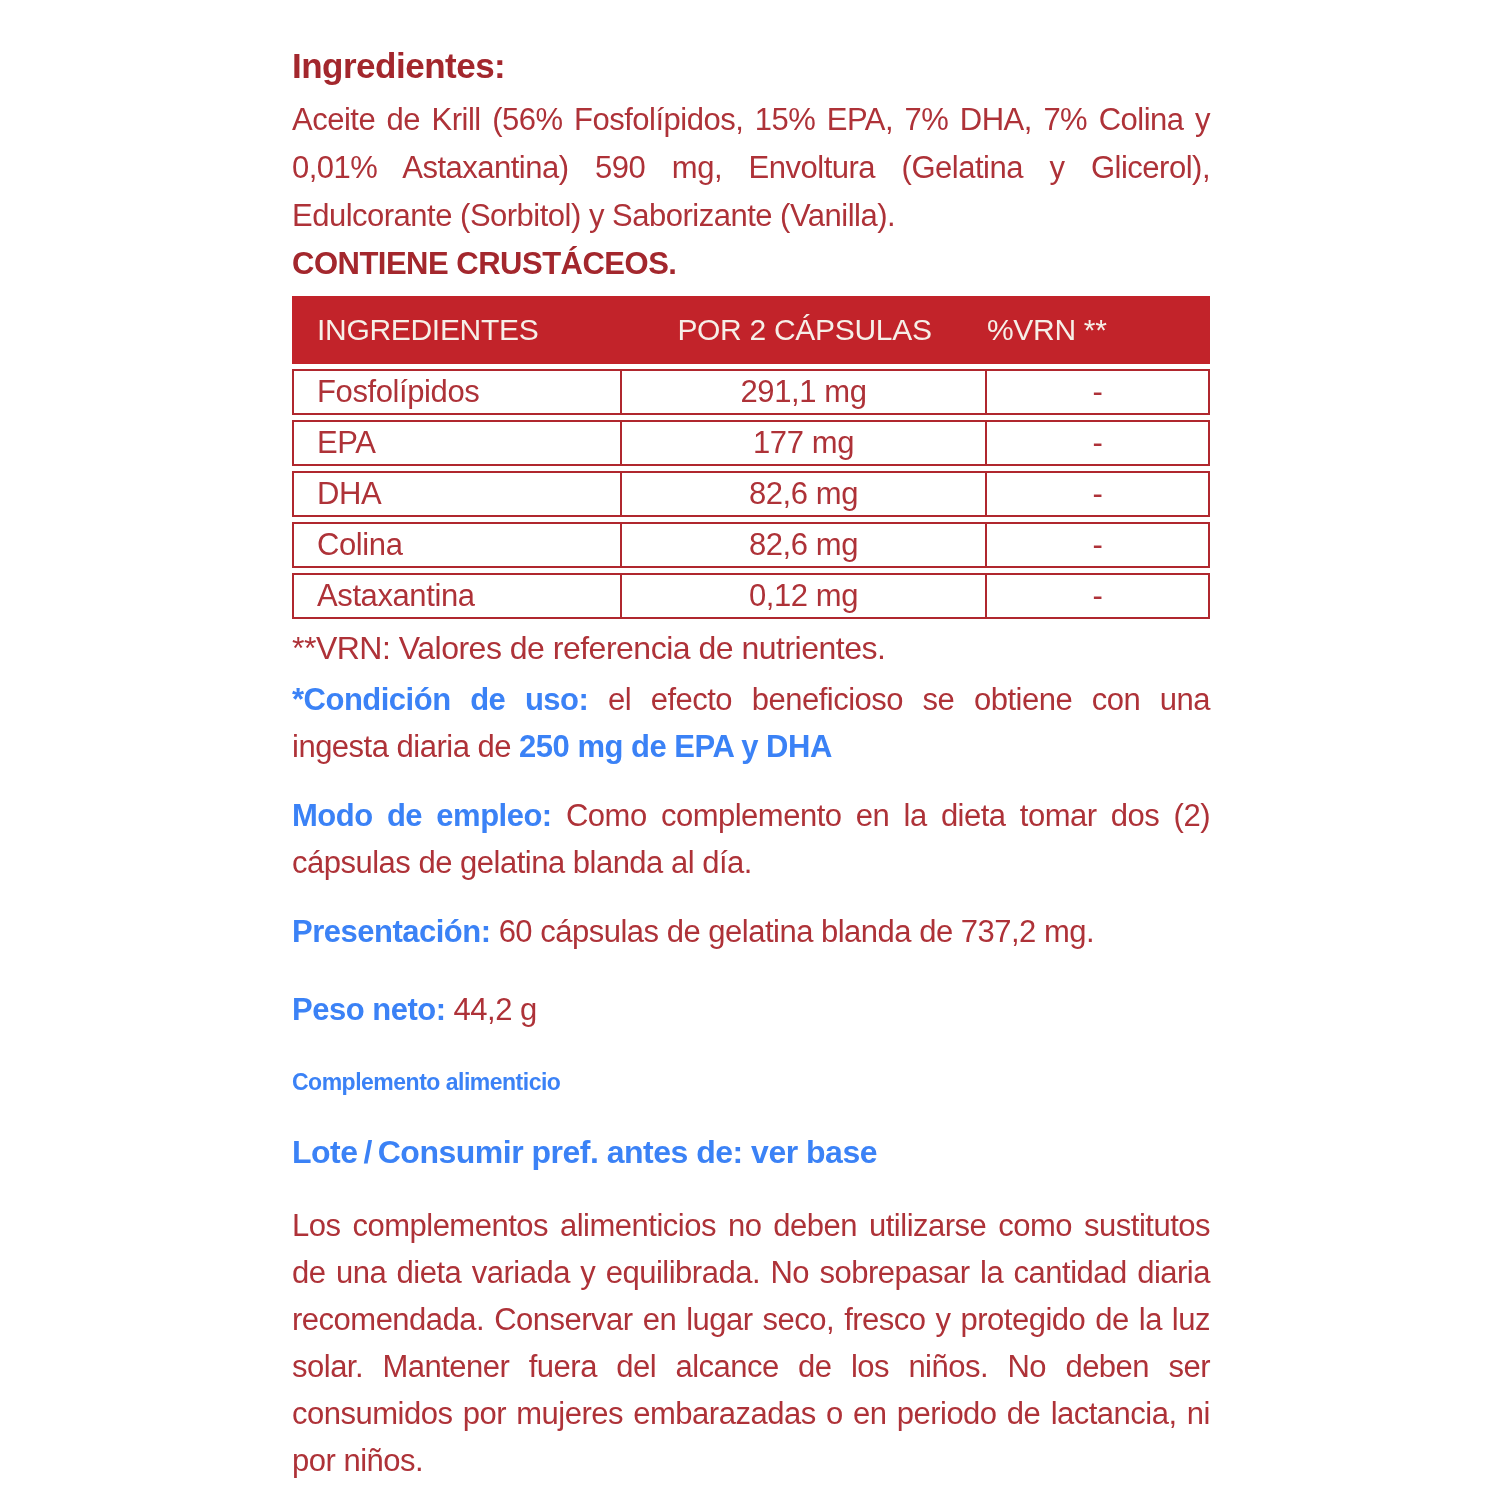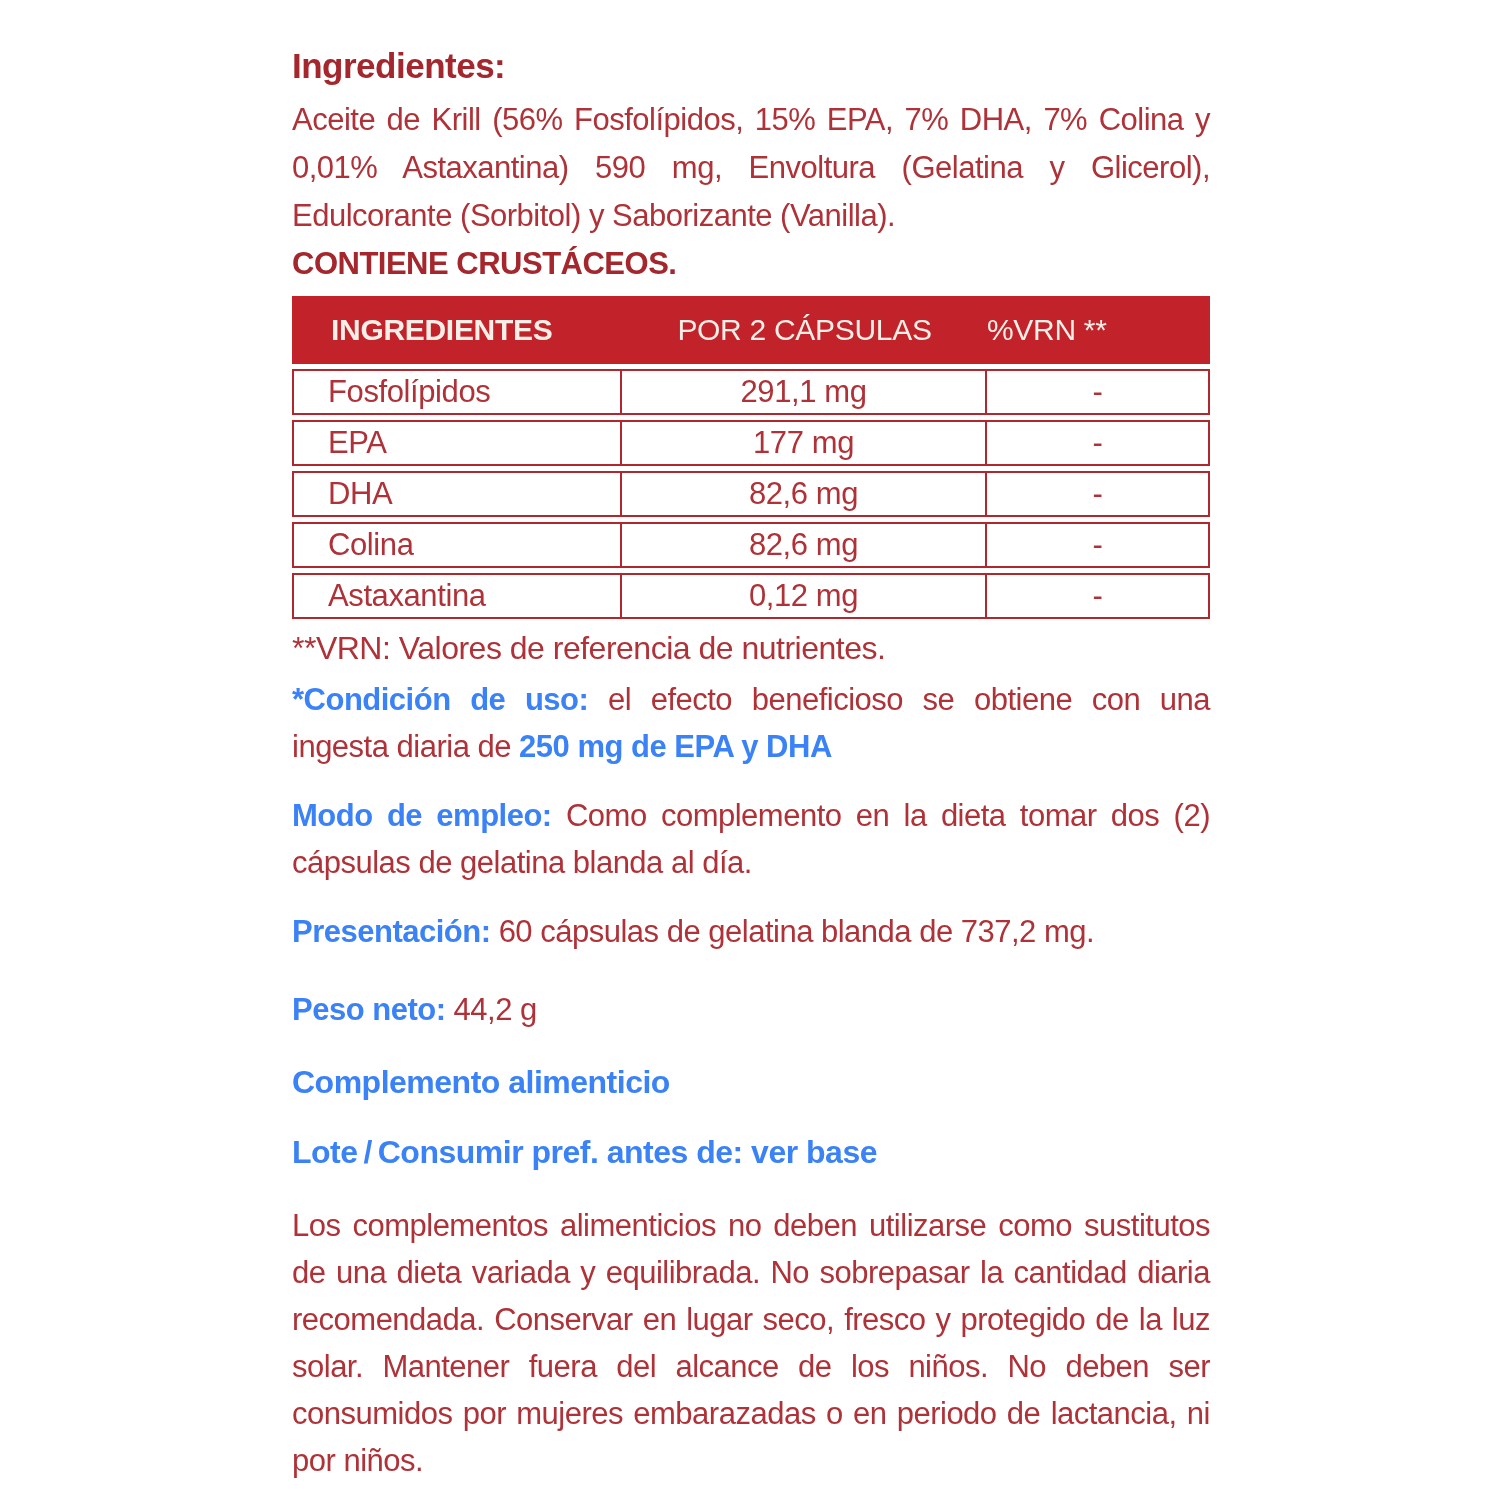--- a/index.html
+++ b/index.html
@@ -30,39 +30,39 @@
   }
   .ing-body{top:96px;}
   .allergen{top:240px;font-weight:bold;color:#a3272d;}
   
   .ntable{top:296px;}
   .thead{
     display:flex;align-items:center;
     height:68px;background:#c2232a;
     color:#f6efe8;font-size:30px;letter-spacing:-0.3px;
   }
-  .thead .c1{width:330px;padding-left:39px;box-sizing:border-box;text-align:left;font-weight:bold;}
+  .thead .c1{width:330px;padding-left:25px;box-sizing:border-box;text-align:left;}
   .thead .c2{width:365px;text-align:center;}
   .thead .c3{flex:1;text-align:left;}
   .trow{
     display:flex;align-items:stretch;
     height:42px;margin-top:5px;
     border:2px solid #b0272e;
     color:#ae3238;font-size:31px;letter-spacing:-0.4px;
   }
   .trow .cell{display:flex;align-items:center;}
-  .trow .c1{width:328px;padding-left:34px;box-sizing:border-box;border-right:2px solid #b0272e;}
+  .trow .c1{width:328px;padding-left:23px;box-sizing:border-box;border-right:2px solid #b0272e;}
   .trow .c2{width:363px;justify-content:center;border-right:2px solid #b0272e;}
   .trow .c3{flex:1;justify-content:center;}
   .footnote{top:624px;font-size:32px;}
   .condicion{top:676px;line-height:47px;}
   .modo{top:792px;line-height:47px;}
   .present{top:908px;}
   .peso{top:986px;}
-  .complemento{top:1058px;font-size:32px;}
+  .complemento{top:1058px;font-size:23px;}
   .lote{top:1128px;font-size:32px;}
   .disclaimer{top:1202px;line-height:47px;}
 </style>
 </head>
 <body>
 
 <div class="page">
   <div class="content">
 
     <div class="blk title">Ingredientes:</div>

